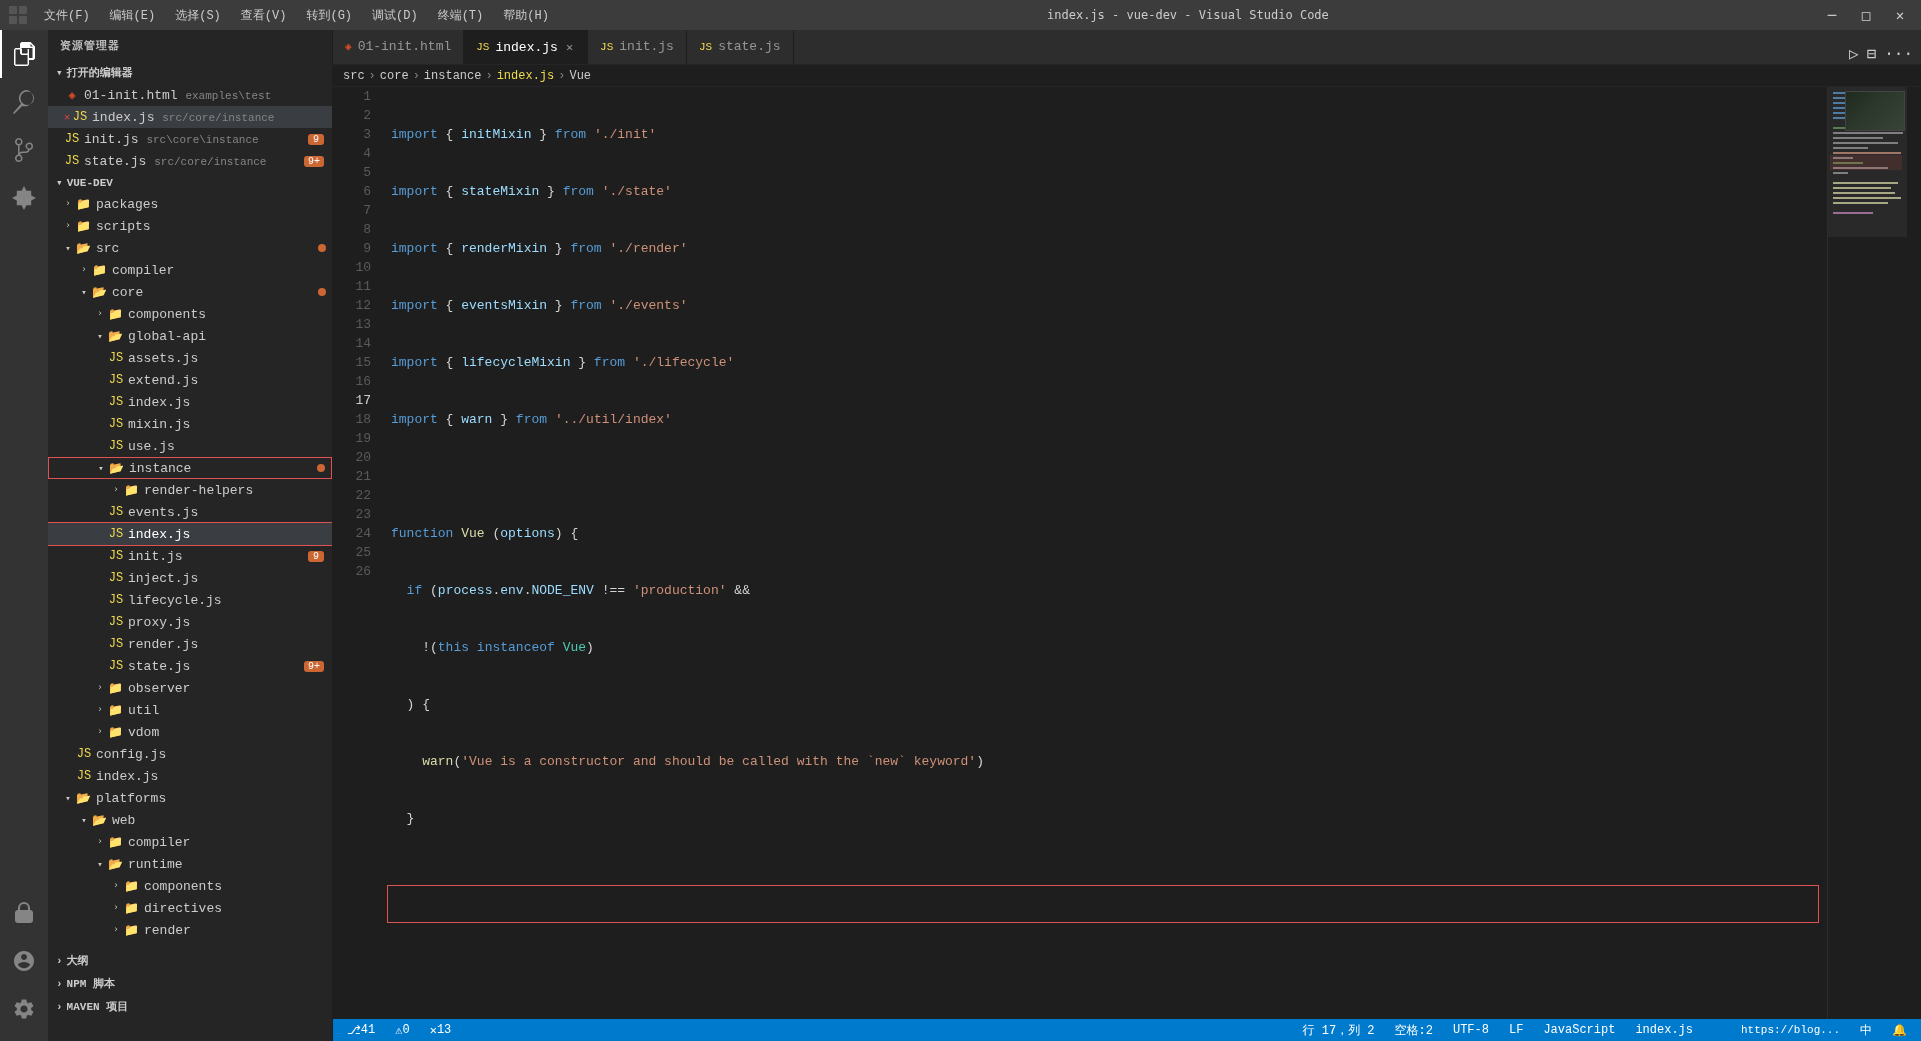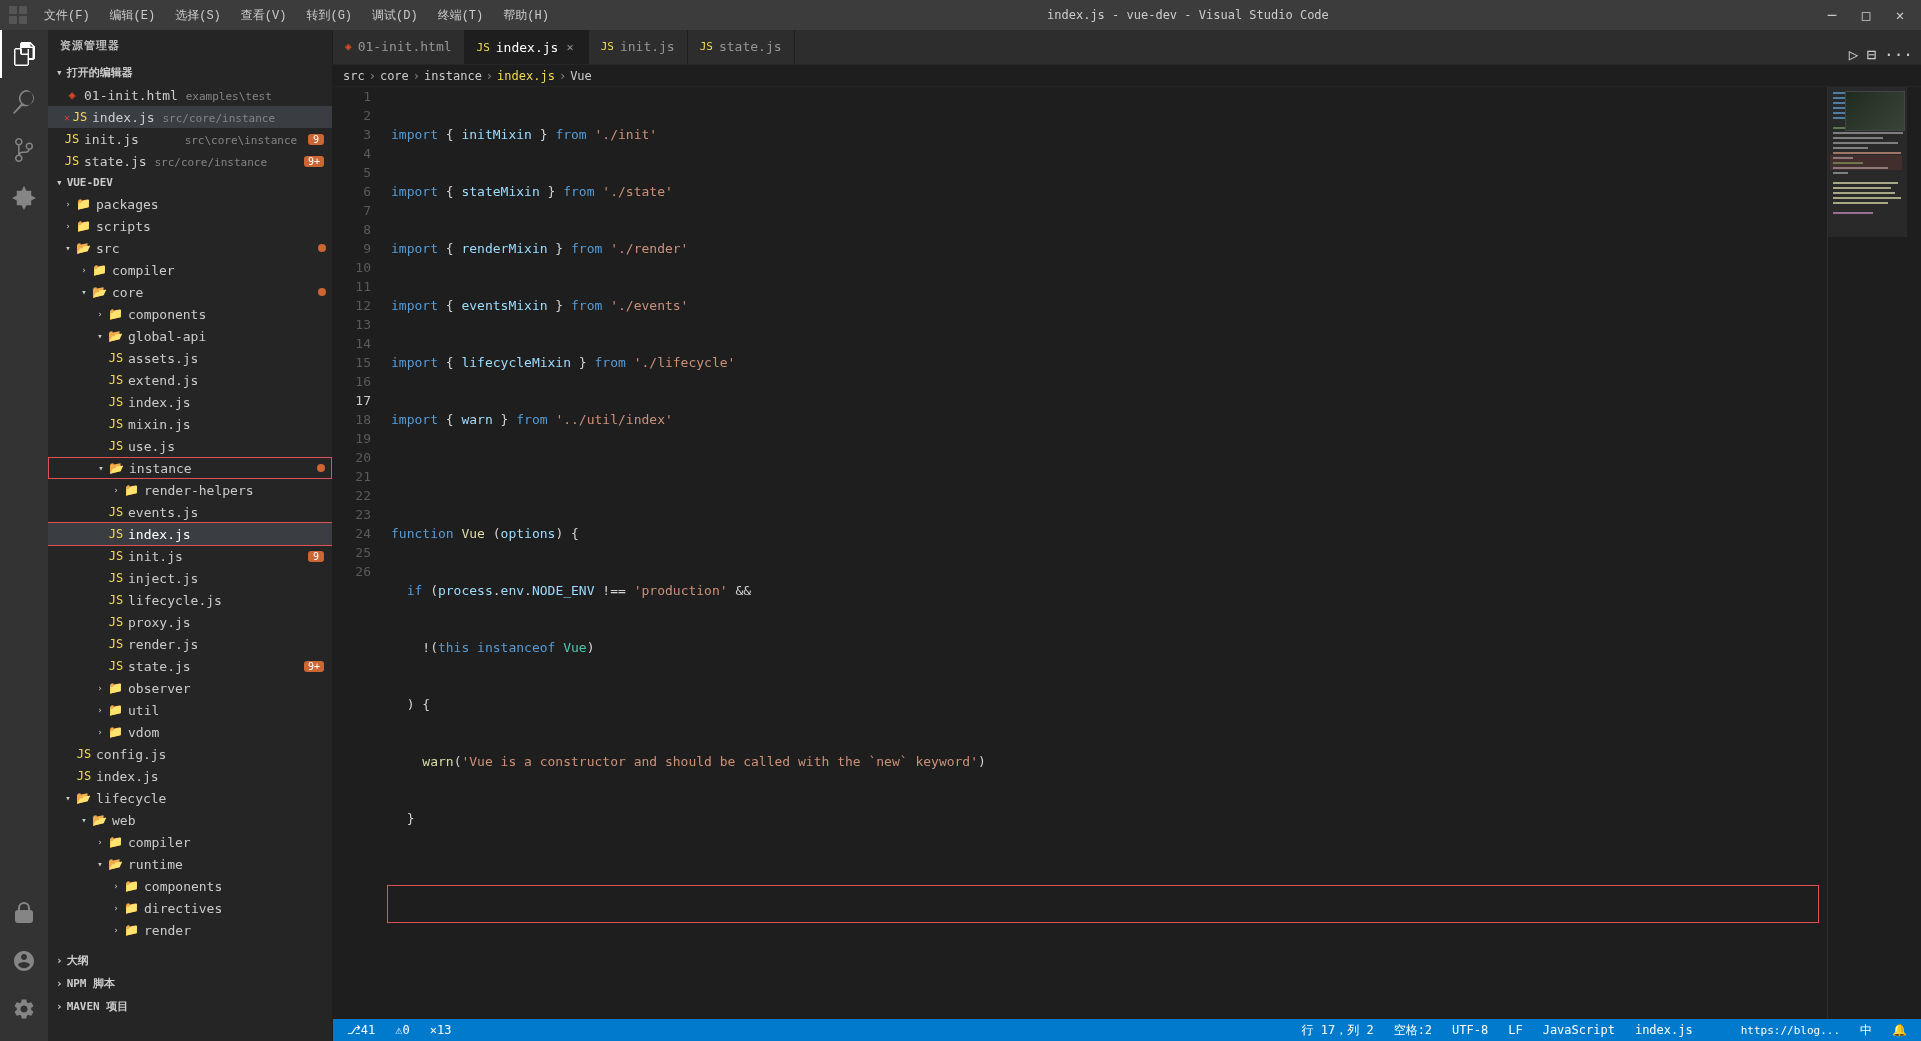--- a/index.html
+++ b/index.html
@@ -44,20 +44,21 @@
     .title-controls span {
       width: 26px; height: 26px;
       display: flex; align-items: center; justify-content: center;
       cursor: pointer; font-size: 14px;
     }
 
     
     .main-layout {
       display: flex;
       height: calc(1041px - 30px);
+      font-family: Liberation Mono, monospace;
     }
 
     
     .activity-bar {
       width: 48px;
       background: #333333;
       display: flex;
       flex-direction: column;
       align-items: center;
       padding-top: 0;
@@ -386,21 +387,21 @@
         <span class="tree-icon icon-html">◈</span>
         <span class="tree-label">01-init.html <span style="color:#858585;font-size:11px;">examples\test</span></span>
       </div>
       <div class="tree-item highlighted" style="padding-left:16px;">
         <span style="color:#e04040;font-size:10px;margin-right:2px;">✕</span>
         <span class="tree-icon icon-js">JS</span>
         <span class="tree-label">index.js <span style="color:#858585;font-size:11px;">src/core/instance</span></span>
       </div>
       <div class="tree-item" style="padding-left:16px;">
         <span class="tree-icon icon-js">JS</span>
-        <span class="tree-label">init.js <span style="color:#858585;font-size:11px;margin-left:38px;">src\core\instance</span></span>
+        <span class="tree-label">init.js <span style="color:#858585;font-size:11px;">src\core\instance</span></span>
         <span class="tree-badge">9</span>
       </div>
       <div class="tree-item" style="padding-left:16px;">
         <span class="tree-icon icon-js">JS</span>
         <span class="tree-label">state.js <span style="color:#858585;font-size:11px;">src/core/instance</span></span>
         <span class="tree-badge">9+</span>
       </div>
 
       <div class="sidebar-section-title">
         <span>▾</span>
@@ -543,21 +544,21 @@
       </div>
 
       <div class="tree-item" style="padding-left:28px;">
         <span class="tree-icon icon-js">JS</span>
         <span class="tree-label">index.js</span>
       </div>
 
       <div class="tree-item" style="padding-left:12px;">
         <span class="tree-arrow">▾</span>
         <span class="tree-icon icon-folder-open">📂</span>
-        <span class="tree-label">lifecycle</span>
+        <span class="tree-label">platforms</span>
       </div>
 
       <div class="tree-item" style="padding-left:28px;">
         <span class="tree-arrow">▾</span>
         <span class="tree-icon icon-folder-open">📂</span>
         <span class="tree-label">web</span>
       </div>
 
       <div class="tree-item" style="padding-left:44px;">
         <span class="tree-arrow">›</span>

